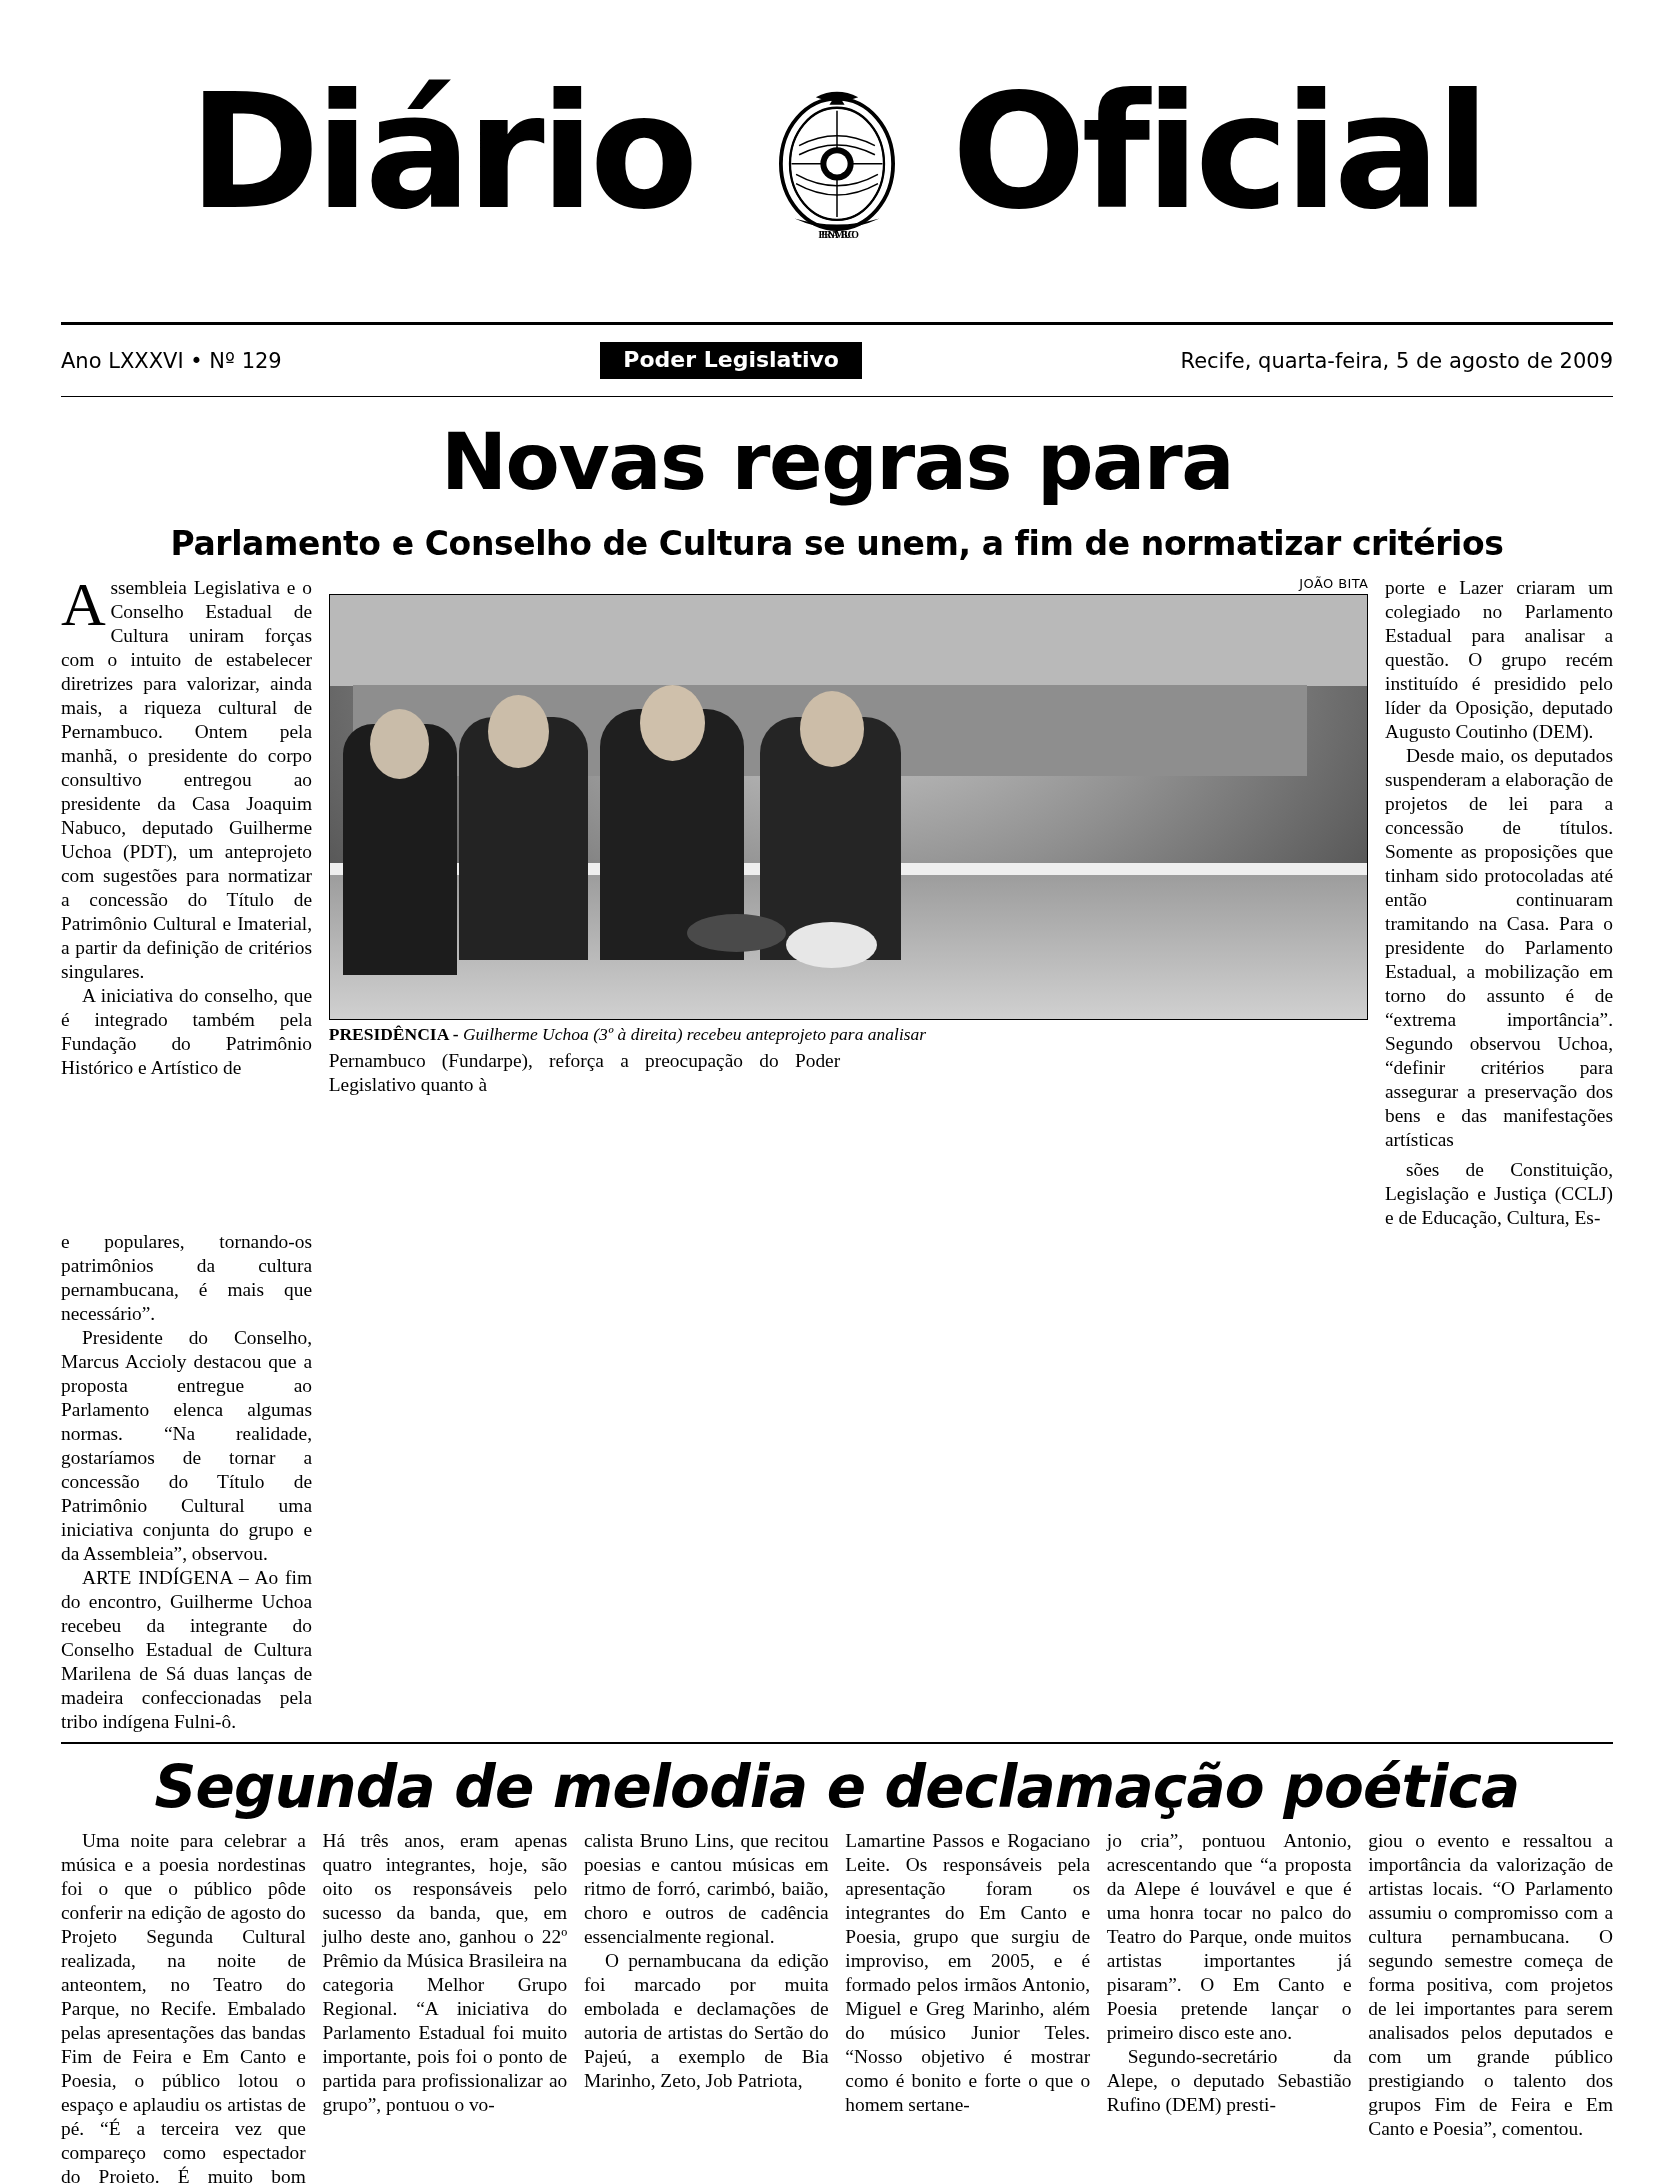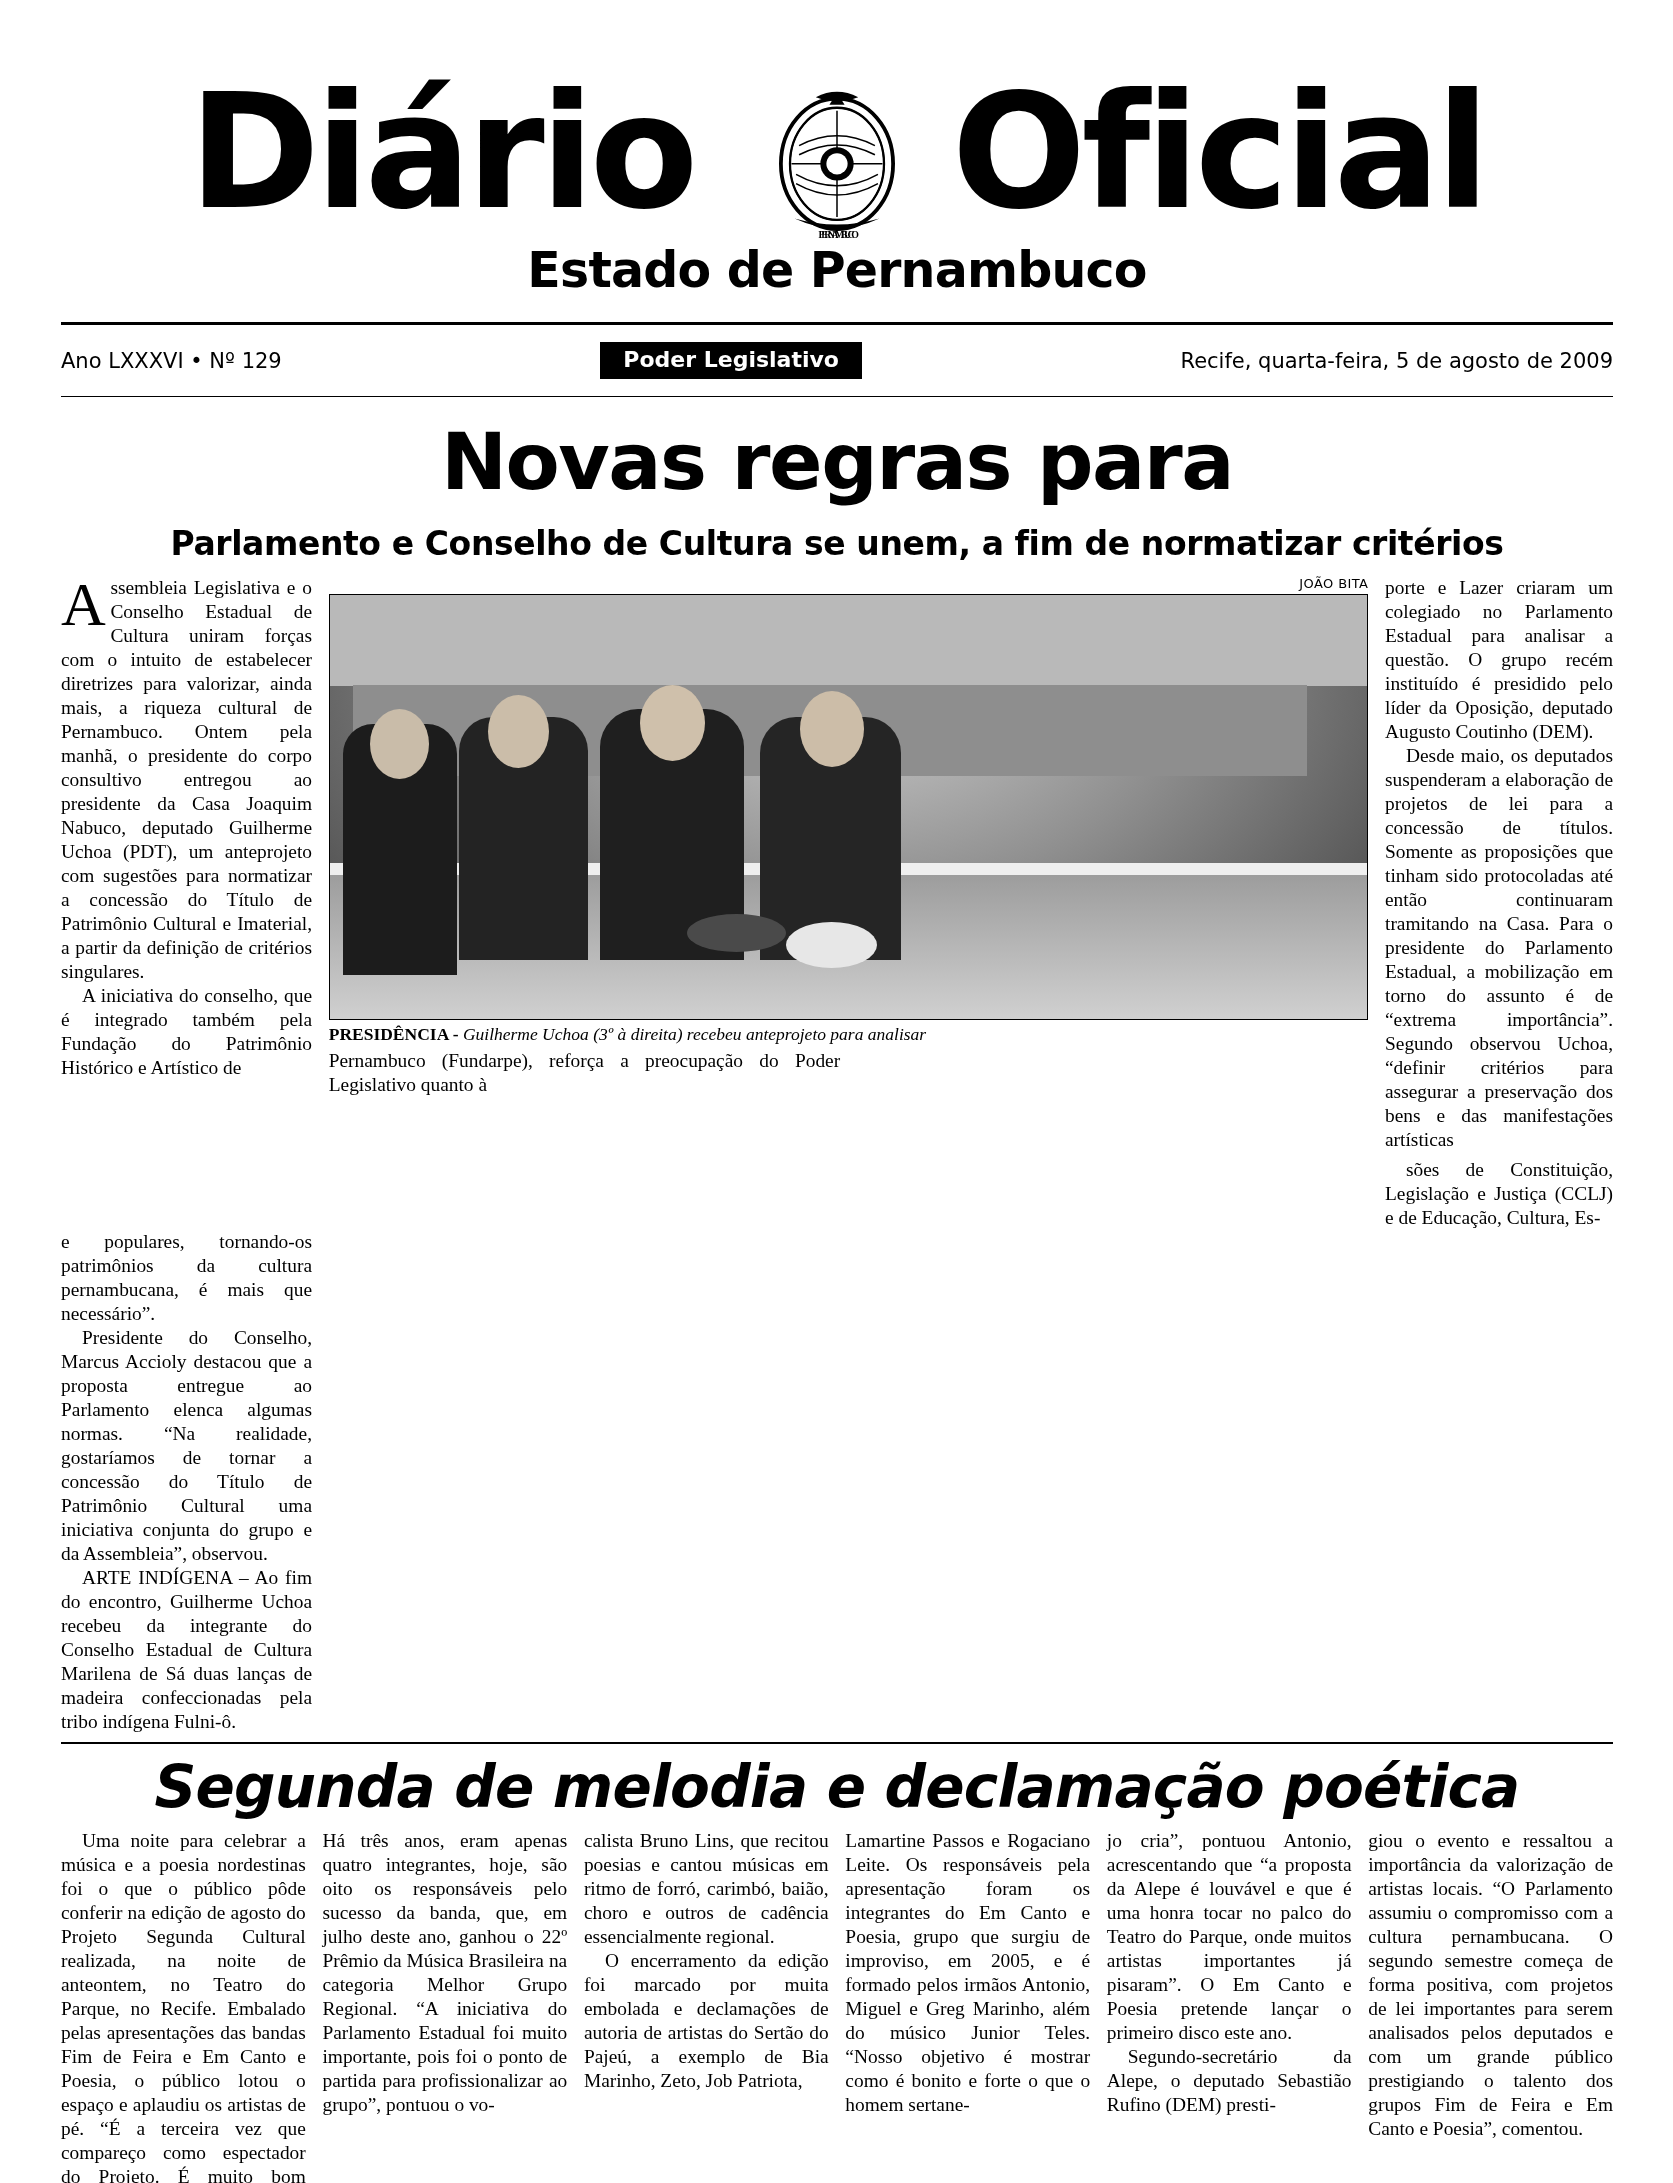--- a/index.html
+++ b/index.html
@@ -229,21 +229,20 @@
           <path d="M30 104 l120 0"></path>
         </g>
         <circle cx="90" cy="104" r="22" fill="#000"></circle>
         <circle cx="90" cy="104" r="14" fill="#fff"></circle>
         <path d="M90 10 l10 16 -20 0z" fill="#000"></path>
         <path d="M62 16 q28 -14 56 0 q-28 10 -56 0z" fill="#000"></path>
         <path d="M34 176 q56 26 112 0 q-56 16 -112 0z" fill="#000"></path>
         <text x="90" y="202" font-size="13" text-anchor="middle" font-family="Liberation Serif, serif">PERNAMBUCO</text>
       </svg>
     </div>
-    <div class="masthead-sub">Estado de Pernambuco</div>
   </div>
 
   <div class="rule-thick"></div>
 
   <div class="infobar">
     <div class="edition">Ano LXXXVI • Nº 129</div>
     <div class="badge">Poder Legislativo</div>
     <div class="date">Recife, quarta-feira, 5 de agosto de 2009</div>
   </div>
 
@@ -311,21 +310,21 @@
   <div class="article2">
     <div class="col">
       <p class="first">Uma noite para celebrar a música e a poesia nordestinas foi o que o público pôde conferir na edição de agosto do Projeto Segunda Cultural realizada, na noite de anteontem, no Teatro do Parque, no Recife. Embalado pelas apresentações das bandas Fim de Feira e Em Canto e Poesia, o público lotou o espaço e aplaudiu os artistas de pé. “É a terceira vez que compareço como espectador do Projeto. É muito bom prestigiar nossa cultura”, declarou o técnico administrativo Fábio Heleno, de 26 anos.</p>
 
     </div>
     <div class="col">
       <p class="first" style="text-indent:0">Há três anos, eram apenas quatro integrantes, hoje, são oito os responsáveis pelo sucesso da banda, que, em julho deste ano, ganhou o 22º Prêmio da Música Brasileira na categoria Melhor Grupo Regional. “A iniciativa do Parlamento Estadual foi muito importante, pois foi o ponto de partida para profissionalizar ao grupo”, pontuou o vo-</p>
     </div>
     <div class="col">
       <p class="first" style="text-indent:0">calista Bruno Lins, que recitou poesias e cantou músicas em ritmo de forró, carimbó, baião, choro e outros de cadência essencialmente regional.</p>
-      <p>O encerramento da edição foi marcado por muita embolada e declamações de autoria de artistas do Sertão do Pajeú, a exemplo de Bia Marinho, Zeto, Job Patriota,</p>
+      <p>O pernambucana da edição foi marcado por muita embolada e declamações de autoria de artistas do Sertão do Pajeú, a exemplo de Bia Marinho, Zeto, Job Patriota,</p>
     </div>
     <div class="col">
       <p class="first" style="text-indent:0">Lamartine Passos e Rogaciano Leite. Os responsáveis pela apresentação foram os integrantes do Em Canto e Poesia, grupo que surgiu de improviso, em 2005, e é formado pelos irmãos Antonio, Miguel e Greg Marinho, além do músico Junior Teles. “Nosso objetivo é mostrar como é bonito e forte o que o homem sertane-</p>
     </div>
     <div class="col">
       <p class="first" style="text-indent:0">jo cria”, pontuou Antonio, acrescentando que “a proposta da Alepe é louvável e que é uma honra tocar no palco do Teatro do Parque, onde muitos artistas importantes já pisaram”. O Em Canto e Poesia pretende lançar o primeiro disco este ano.</p>
       <p>Segundo-secretário da Alepe, o deputado Sebastião Rufino (DEM) presti-</p>
     </div>
     <div class="col">
       <p class="first" style="text-indent:0">giou o evento e ressaltou a importância da valorização de artistas locais. “O Parlamento assumiu o compromisso com a cultura pernambucana. O segundo semestre começa de forma positiva, com projetos de lei importantes para serem analisados pelos deputados e com um grande público prestigiando o talento dos grupos Fim de Feira e Em Canto e Poesia”, comentou.</p>

